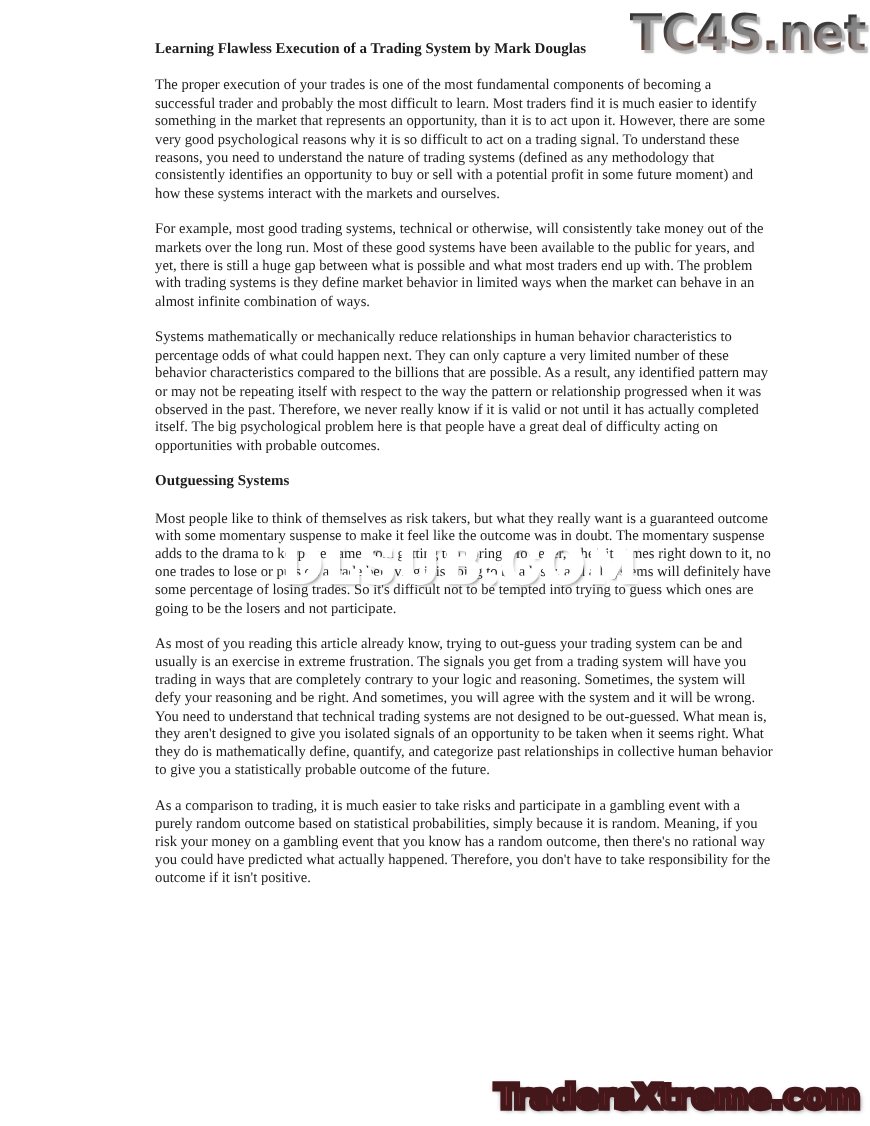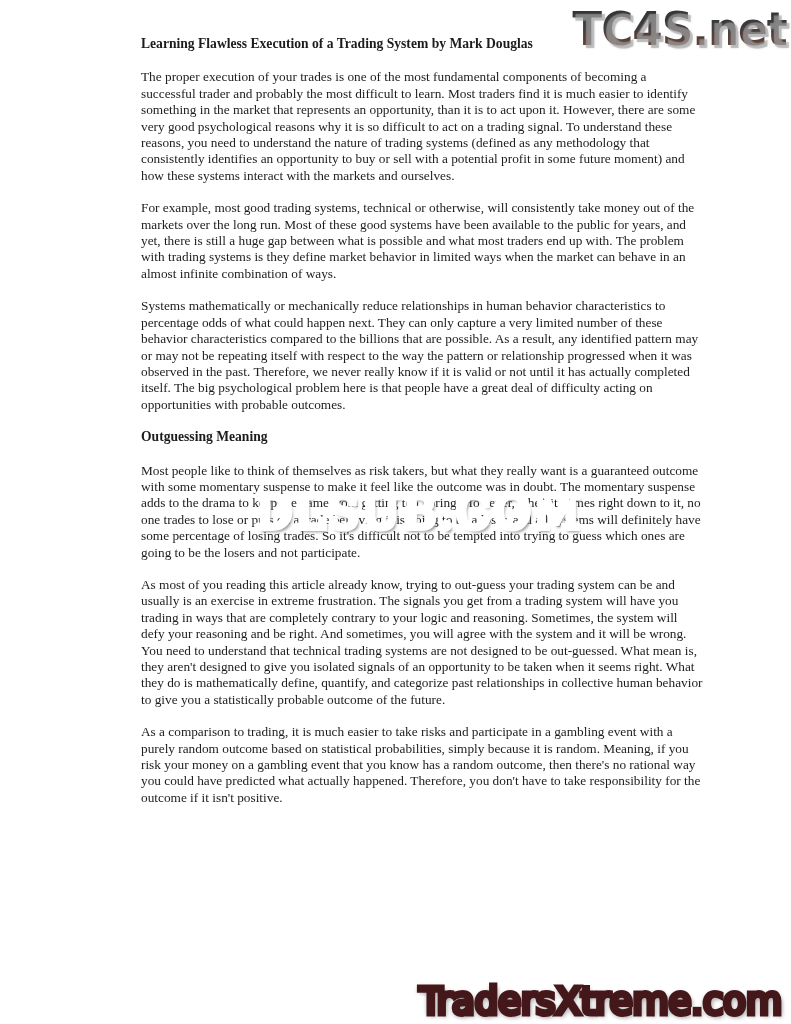--- a/index.html
+++ b/index.html
@@ -94,22 +94,22 @@
     text-shadow: 3px 4px 3px rgba(110,110,110,0.75);
   }
 
   
   .wm-traders {
     position: absolute;
     top: 980px;
     right: 9px;
     z-index: 5;
     font-family: "DejaVu Sans", sans-serif;
-    font-weight: normal;
-    font-size: 37px;
+    font-weight: bold;
+    font-size: 30px;
     letter-spacing: 0px;
     background: linear-gradient(180deg, #d67d82 0%, #c4555d 55%, #b03e47 100%);
     -webkit-background-clip: text;
     background-clip: text;
     color: transparent;
   }
   .wm-traders::before {
     content: attr(data-text);
     position: absolute;
     left: 0;
@@ -132,21 +132,21 @@
 
   <div class="doc">
     <div class="doc-title">Learning Flawless Execution of a Trading System by Mark Douglas</div>
 
     <p>The proper execution of your trades is one of the most fundamental components of becoming a successful trader and probably the most difficult to learn. Most traders find it is much easier to identify something in the market that represents an opportunity, than it is to act upon it. However, there are some very good psychological reasons why it is so difficult to act on a trading signal. To understand these reasons, you need to understand the nature of trading systems (defined as any methodology that consistently identifies an opportunity to buy or sell with a potential profit in some future moment) and how these systems interact with the markets and ourselves.</p>
 
     <p>For example, most good trading systems, technical or otherwise, will consistently take money out of the markets over the long run. Most of these good systems have been available to the public for years, and yet, there is still a huge gap between what is possible and what most traders end up with. The problem with trading systems is they define market behavior in limited ways when the market can behave in an almost infinite combination of ways.</p>
 
     <p>Systems mathematically or mechanically reduce relationships in human behavior characteristics to percentage odds of what could happen next. They can only capture a very limited number of these behavior characteristics compared to the billions that are possible. As a result, any identified pattern may or may not be repeating itself with respect to the way the pattern or relationship progressed when it was observed in the past. Therefore, we never really know if it is valid or not until it has actually completed itself. The big psychological problem here is that people have a great deal of difficulty acting on opportunities with probable outcomes.</p>
 
-    <h2>Outguessing Meaning</h2>
+    <h2>Outguessing Systems</h2>
 
     <p>Most people like to think of themselves as risk takers, but what they really want is a guaranteed outcome with some momentary suspense to make it feel like the outcome was in doubt. The momentary suspense adds to the drama to keep the game from getting too boring. However, when it comes right down to it, no one trades to lose or puts on a trade believing it is going to be a loser, and all systems will definitely have some percentage of losing trades. So it's difficult not to be tempted into trying to guess which ones are going to be the losers and not participate.</p>
 
     <p>As most of you reading this article already know, trying to out-guess your trading system can be and usually is an exercise in extreme frustration. The signals you get from a trading system will have you trading in ways that are completely contrary to your logic and reasoning. Sometimes, the system will defy your reasoning and be right. And sometimes, you will agree with the system and it will be wrong. You need to understand that technical trading systems are not designed to be out-guessed. What mean is, they aren't designed to give you isolated signals of an opportunity to be taken when it seems right. What they do is mathematically define, quantify, and categorize past relationships in collective human behavior to give you a statistically probable outcome of the future.</p>
 
 
     <p>As a comparison to trading, it is much easier to take risks and participate in a gambling event with a purely random outcome based on statistical probabilities, simply because it is random. Meaning, if you risk your money on a gambling event that you know has a random outcome, then there's no rational way you could have predicted what actually happened. Therefore, you don't have to take responsibility for the outcome if it isn't positive.</p>
   </div>
 
   <div class="wm-dlsub" data-text="DLSUB.COM">DLSUB.COM</div>

